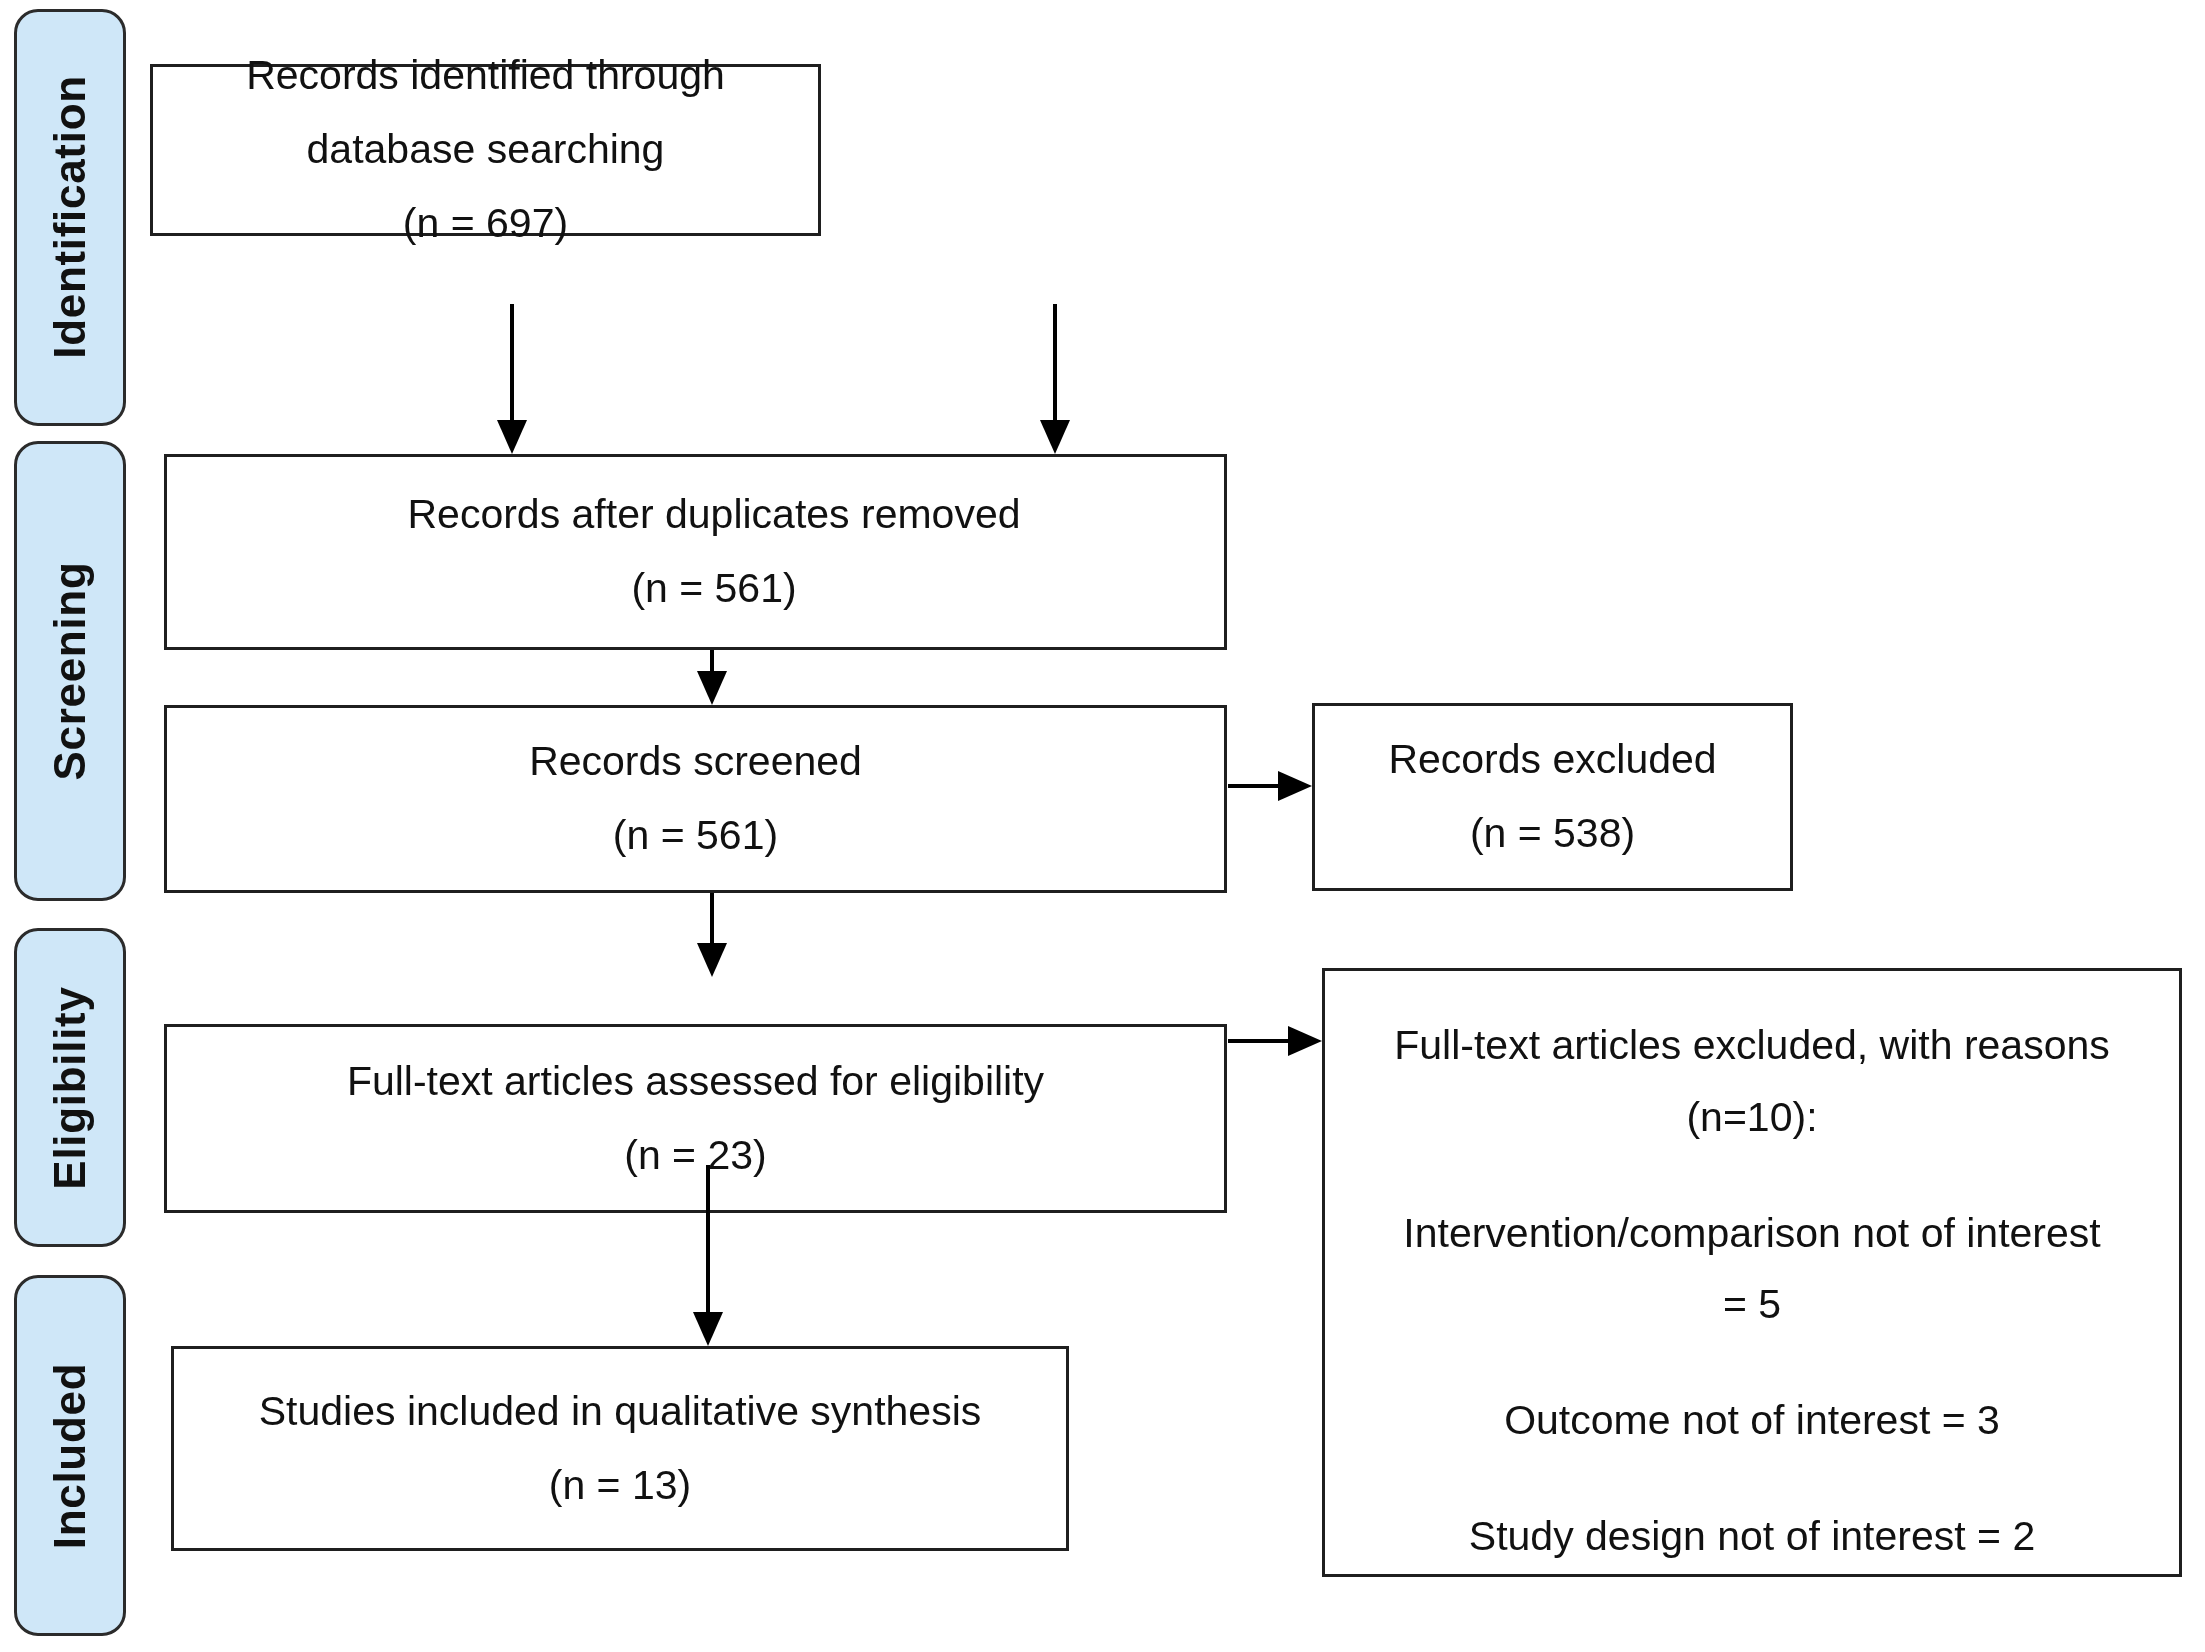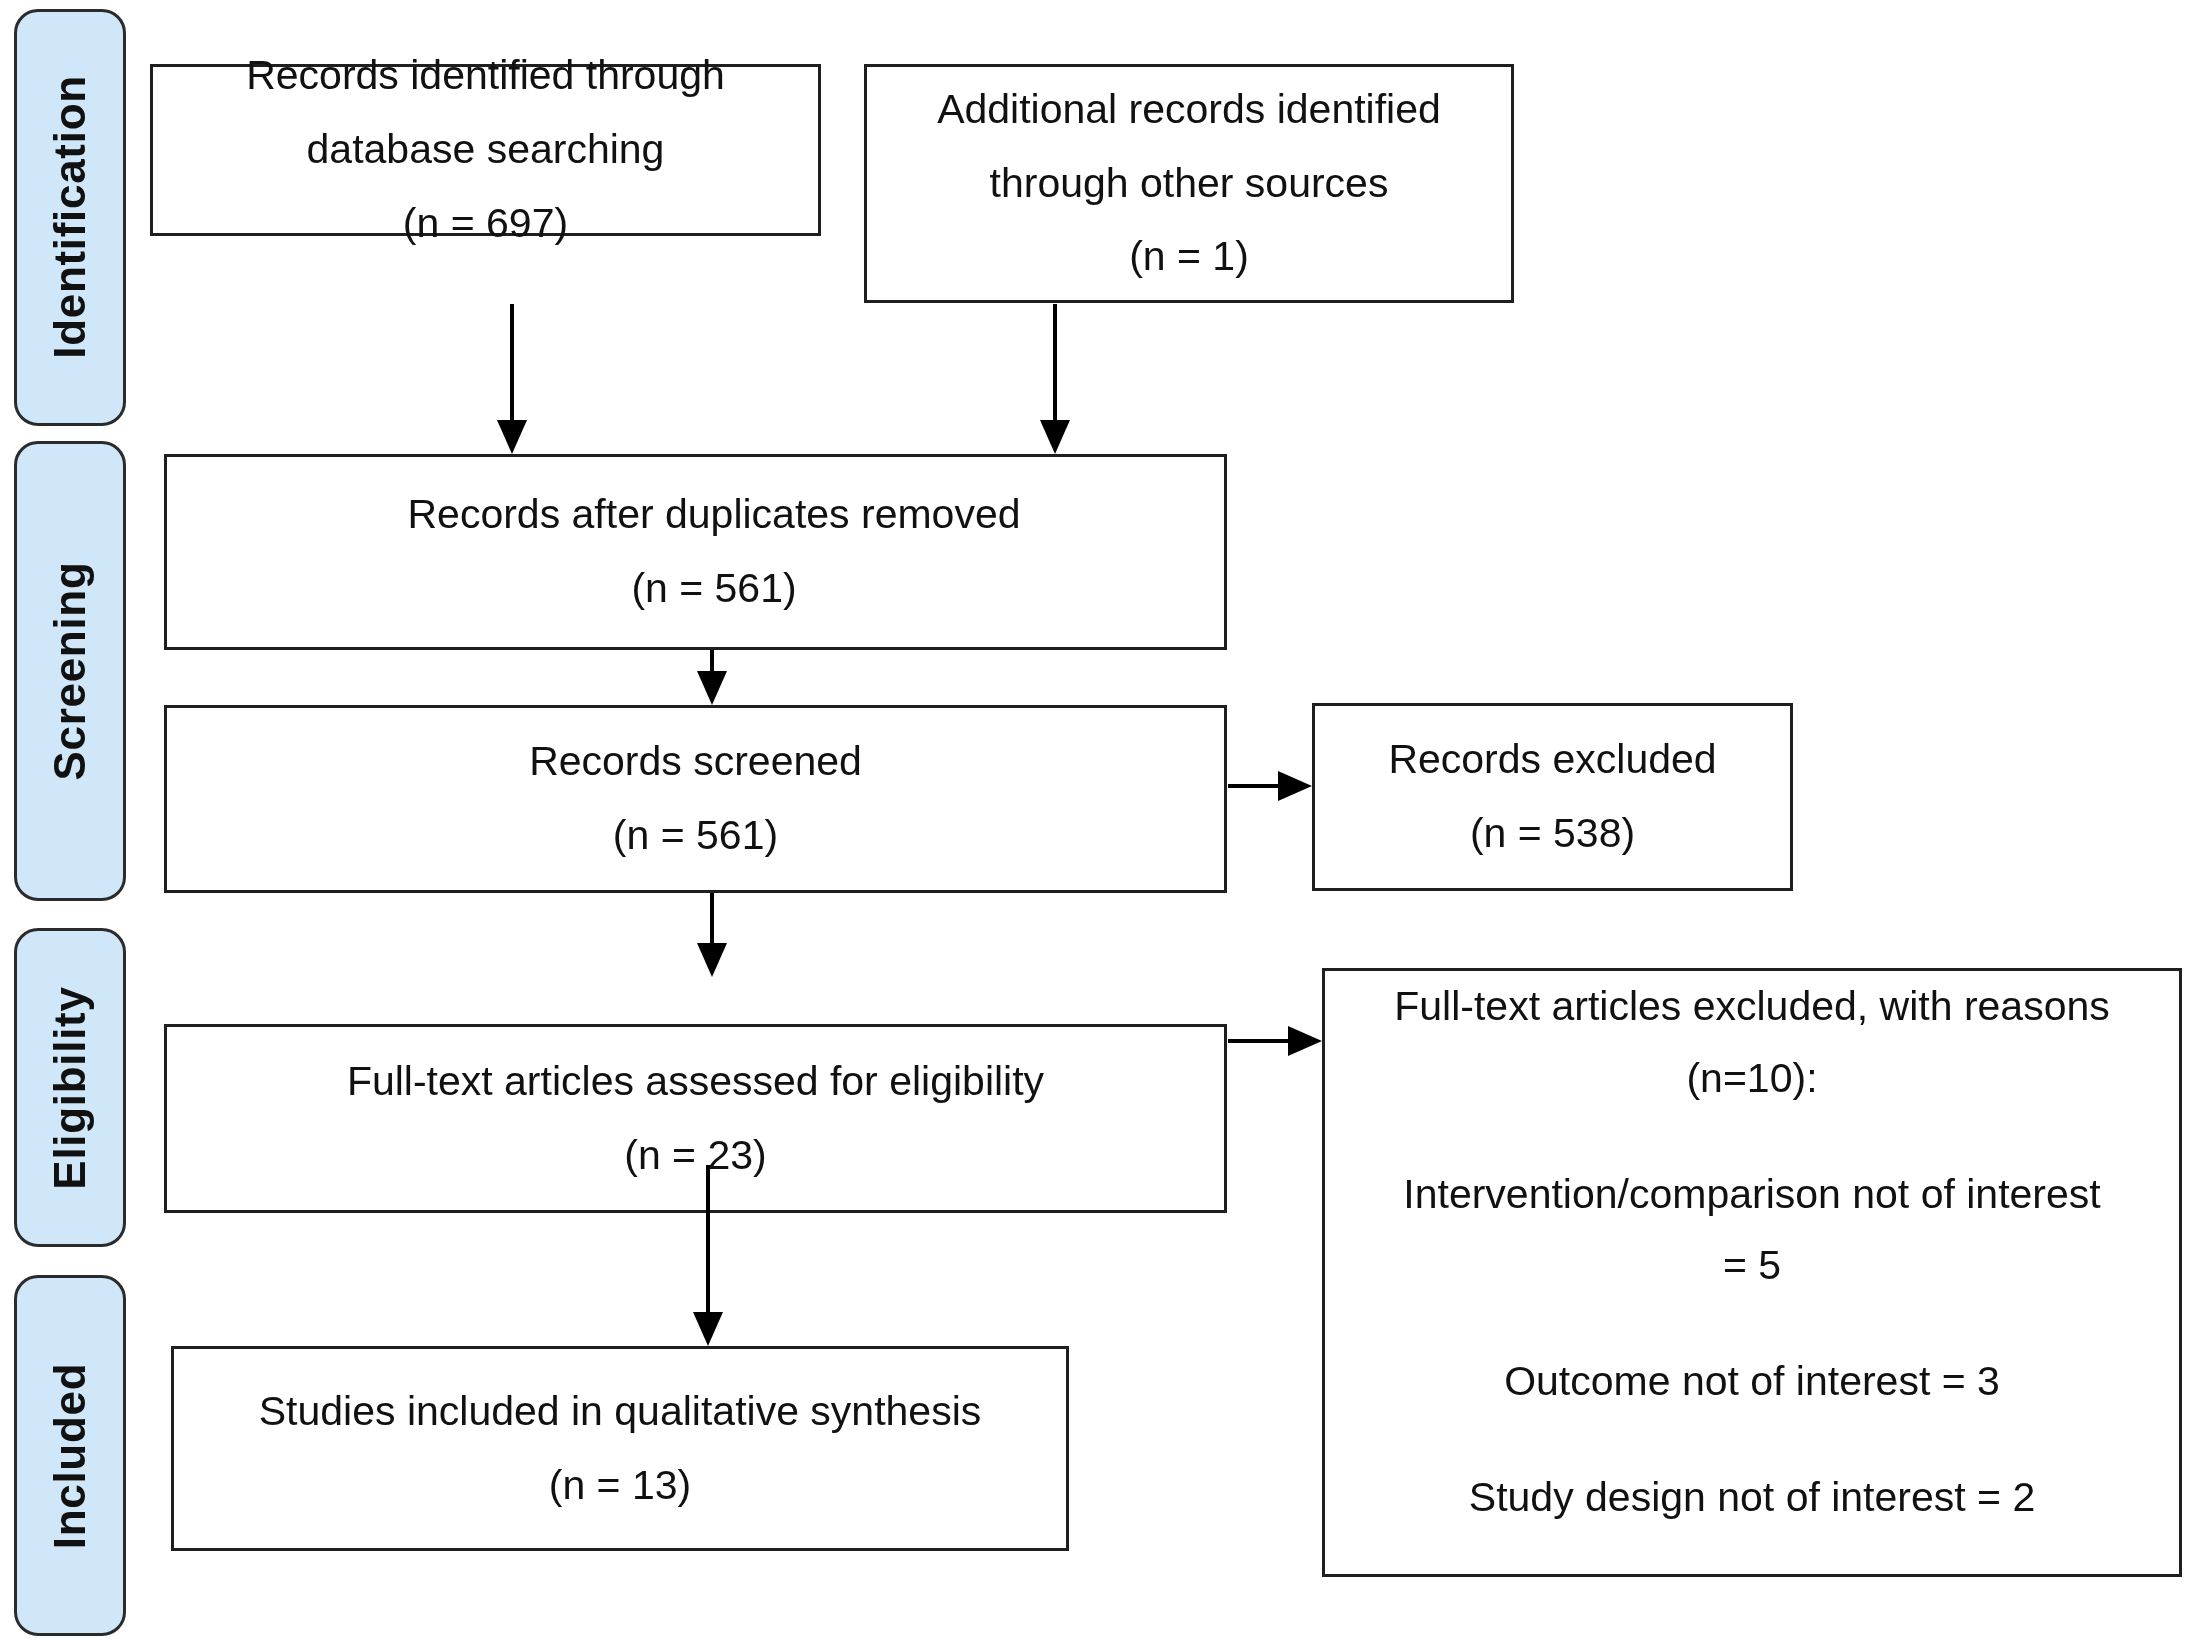--- a/index.html
+++ b/index.html
@@ -45,20 +45,21 @@
   }
   .box-text{
     white-space:pre-line;
     font-size:41px;line-height:1.8;
     color:var(--text);
     padding:0 14px;
   }
   .box.reasons{
     flex-direction:column;
     align-items:center;justify-content:flex-start;
+    padding-top:39px;
   }
   .box-para{
     white-space:pre-line;
     font-size:41px;line-height:1.75;
     color:var(--text);
     margin-bottom:44px;
     padding:0 2.8px;
   }
   .box-para:last-child{margin-bottom:0;}
   
@@ -104,25 +105,20 @@
   <div class="stage" style="top:1275px;height:361px;">
     <span class="stage-label">Included</span>
   </div>
 
   <div class="box" style="left:150px;top:64px;width:671px;height:172px;">
     <div class="box-text">Records identified through
 database searching
 (n = 697)</div>
   </div>
 
-  <div class="box" style="left:864px;top:64px;width:650px;height:239px;">
-    <div class="box-text">Additional records identified
-through other sources
-(n = 1)</div>
-  </div>
 
   <div class="box" style="left:164px;top:454px;width:1063px;height:196px;padding-left:37px;">
     <div class="box-text">Records after duplicates removed
 (n = 561)</div>
   </div>
 
   <div class="box" style="left:164px;top:705px;width:1063px;height:188px;">
     <div class="box-text">Records screened
 (n = 561)</div>
   </div>

